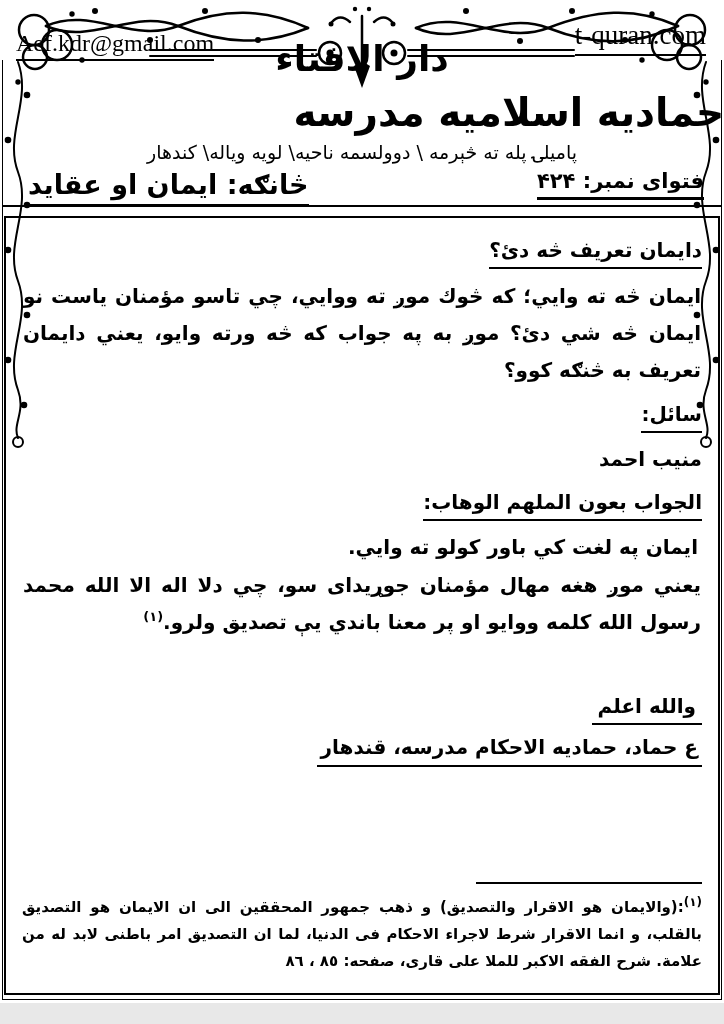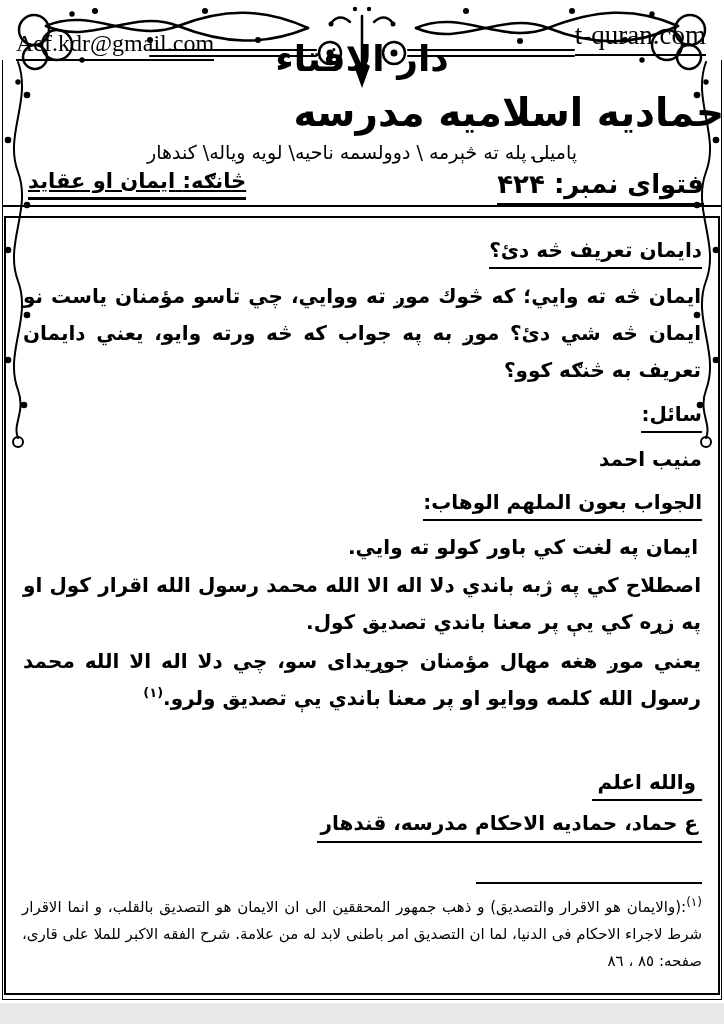--- a/index.html
+++ b/index.html
@@ -39,27 +39,27 @@
   .madrasa-name{
     position:absolute;top:90px;left:0;right:0;text-align:right;
     font-size:39px;font-weight:bold;
   }
   .address{
     position:absolute;top:141px;left:0;right:0;text-align:center;
     font-size:19px;
   }
   .fatwa-no{
     position:absolute;top:169px;right:20px;
-    font-size:26px;font-weight:bold;
+    font-size:21px;font-weight:bold;
     border-bottom:3px solid #000;padding-bottom:4px;
   }
   .category{
     position:absolute;top:169px;left:28px;
-    font-size:21px;font-weight:bold;
-    border-bottom:3px solid #000;padding-bottom:4px;text-decoration:underline;
+    font-size:27px;font-weight:bold;
+    border-bottom:3px solid #000;padding-bottom:4px;
   }
   .header-divider{
     position:absolute;top:205px;left:2px;right:2px;height:2px;background:#000;
   }
 
   
   .main-box{
     position:absolute;top:216px;left:4px;right:4px;bottom:8px;
     border:2px solid #000;
     display:flex;flex-direction:column;
@@ -75,21 +75,21 @@
   .name-line{margin-top:8px;font-weight:bold;}
   .ans-first{margin-top:8px;padding-right:4px;}
   .fn-ref{font-size:13px;vertical-align:super;line-height:0;}
   .signature{
     margin-top:46px;text-align:right;
   }
   .signature .sig1{display:inline-block;border-bottom:2.5px solid #000;padding:0 6px 2px 6px;line-height:30px;}
   .signature .sig2{display:block;margin-top:4px;}
   .signature .sig2 span{display:inline-block;border-bottom:2.5px solid #000;padding:0 4px 3px 4px;line-height:30px;}
   .spacer{flex:1 1 auto;}
-  .footnote{font-weight:normal;font-size:15px;line-height:27px;}
+  .footnote{font-weight:bold;font-size:15px;line-height:27px;}
   .fn-sep{width:226px;height:2px;background:#000;margin-bottom:10px;}
   .fn-text{text-align:justify;margin:0;}
   .fn-marker{font-size:12px;vertical-align:super;line-height:0;}
 </style>
 </head>
 <body>
 
 <div class="page">
 
   <svg class="ornament-svg" width="724" height="452" viewBox="0 0 724 452">
@@ -201,21 +201,20 @@
     </div>
 
     <div class="name-line">منيب احمد</div>
 
     <div class="label-line">
       <span class="ul">الجواب بعون الملهم الوهاب:</span>
     </div>
 
     <div class="ans-first">ايمان په لغت كي باور كولو ته وايي.</div>
 
-    <p class="para">اصطلاح كي په ژبه باندي دلا اله الا الله محمد رسول الله اقرار كول او په زړه كي يې پر معنا باندي تصديق كول.</p>
 
     <p class="para"><span>يعني موږ هغه مهال مؤمنان جوړيدای سو، چي دلا اله الا الله محمد رسول الله كلمه ووايو او پر معنا باندي يې تصديق ولرو.</span><sup class="fn-ref">(١)</sup></p>
 
     <div class="signature">
       <span class="sig1">والله اعلم</span>
       <span class="sig2"><span>ع حماد، حماديه الاحكام مدرسه، قندهار</span></span>
     </div>
 
     <div class="spacer"></div>
 

